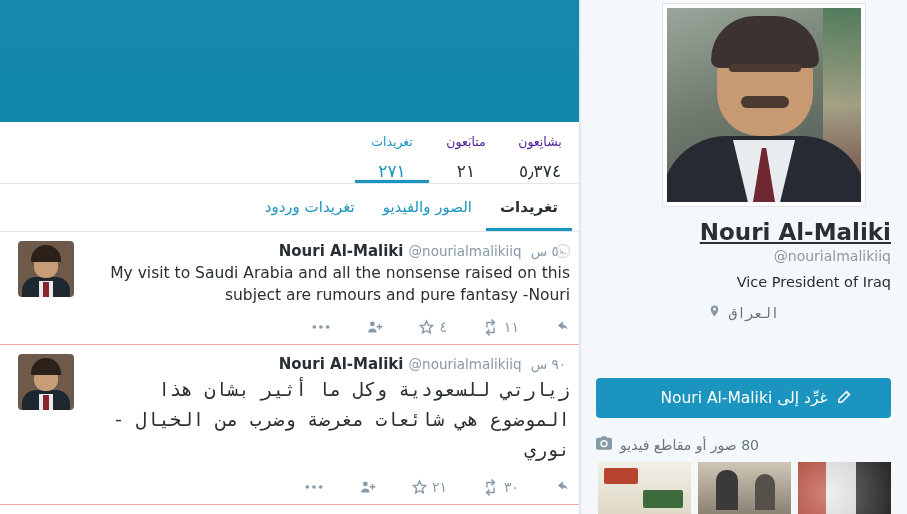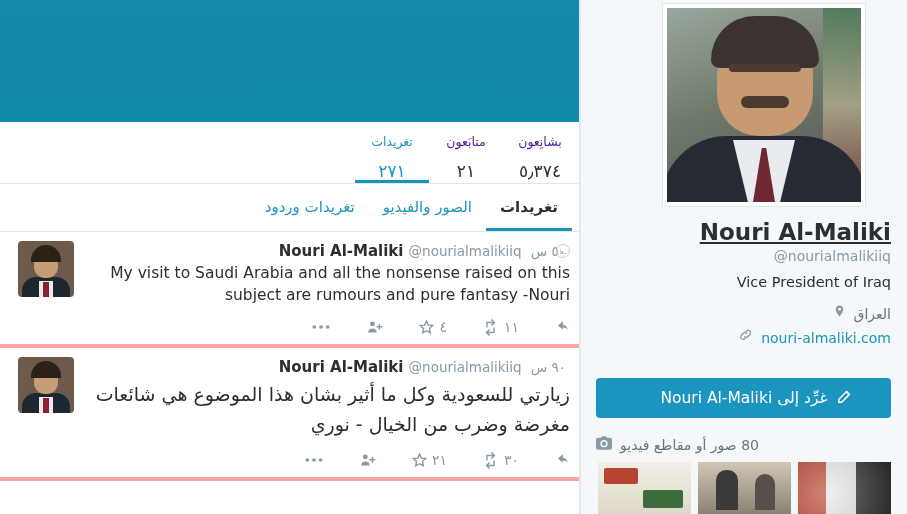--- a/index.html
+++ b/index.html
@@ -102,21 +102,21 @@
   
   .timeline {
     position: absolute;
     top: 232px; left: 0;
     width: 580px; height: 282px;
     background: #ffffff;
     overflow: hidden;
   }
   .tweet {
     position: relative;
-    border-bottom: 4px solid #fca5a5;
+    border-bottom: 1px solid #fca5a5;
     padding: 9px 10px 4px 10px;
     background: #ffffff;
   }
   .tweet-head {
     display: flex;
     flex-direction: row;
     align-items: flex-start;
     justify-content: flex-start;
   }
   .avatar {
@@ -192,20 +192,21 @@
     line-height: 22px;
     margin-top: 1px;
   }
   .text-ar {
     direction: rtl;
     text-align: right;
     font-size: 19px;
     color: #292f33;
     line-height: 30px;
     margin-top: 2px;
+    font-family: Liberation Mono, monospace;
   }
   .actions {
     display: flex;
     flex-direction: row;
     align-items: center;
     justify-content: flex-start;
     gap: 0;
     margin-top: 8px;
     padding-right: 0;
     color: #a5b3bd;
@@ -357,25 +358,26 @@
     color: #292f33;
     line-height: 20px;
   }
   .meta {
     position: absolute;
     right: 16px;
     width: 295px;
     display: flex;
     flex-direction: row-reverse;
     align-items: center;
-    justify-content: flex-end;
+    justify-content: center;
     gap: 8px;
     font-size: 14px;
     color: #66757f;
     line-height: 20px;
+    font-family: Liberation Mono, monospace;
   }
   .meta .ic { color: #8899a6; flex: 0 0 auto; }
   .m1 { top: 303px; }
   .m2 { top: 327px; }
   .m3 { top: 352px; }
   .meta a { color: #1b95bf; text-decoration: none; direction: ltr; }
 
   .tweetbtn {
     position: absolute;
     top: 378px; right: 16px;
@@ -635,29 +637,20 @@
 
     <div class="meta m1">
       <span class="ic">
         <svg width="13" height="16" viewBox="0 0 24 24" fill="#8899a6">
             <path d="M12 2C8.1 2 5 5.1 5 9c0 5.2 7 13 7 13s7-7.8 7-13c0-3.9-3.1-7-7-7zm0 9.5A2.5 2.5 0 1 1 12 6a2.5 2.5 0 0 1 0 5.5z"></path>
           </svg>
       </span>
       <span>العراق</span>
     </div>
 
-    <div class="meta m2">
-      <span class="ic">
-        <svg width="15" height="16" viewBox="0 0 24 24" fill="none" stroke="#8899a6" stroke-width="2">
-            <path d="M10 14a4 4 0 0 0 6 .5l3-3a4 4 0 0 0-5.7-5.7L11.6 7.5"></path>
-            <path d="M14 10a4 4 0 0 0-6-.5l-3 3A4 4 0 0 0 10.7 18l1.7-1.7"></path>
-          </svg>
-      </span>
-      <a href="#">nouri-almaliki.com</a>
-    </div>
 
 
     <button class="tweetbtn">
       <span>
         <svg width="17" height="17" viewBox="0 0 24 24" fill="none" stroke="#ffffff" stroke-width="2">
             <path d="M4 20h4l11-11-4-4L4 16v4z"></path>
             <path d="M14 5l4 4"></path>
           </svg>
       </span>
       <span>غرِّد إلى Nouri Al-Maliki</span>

